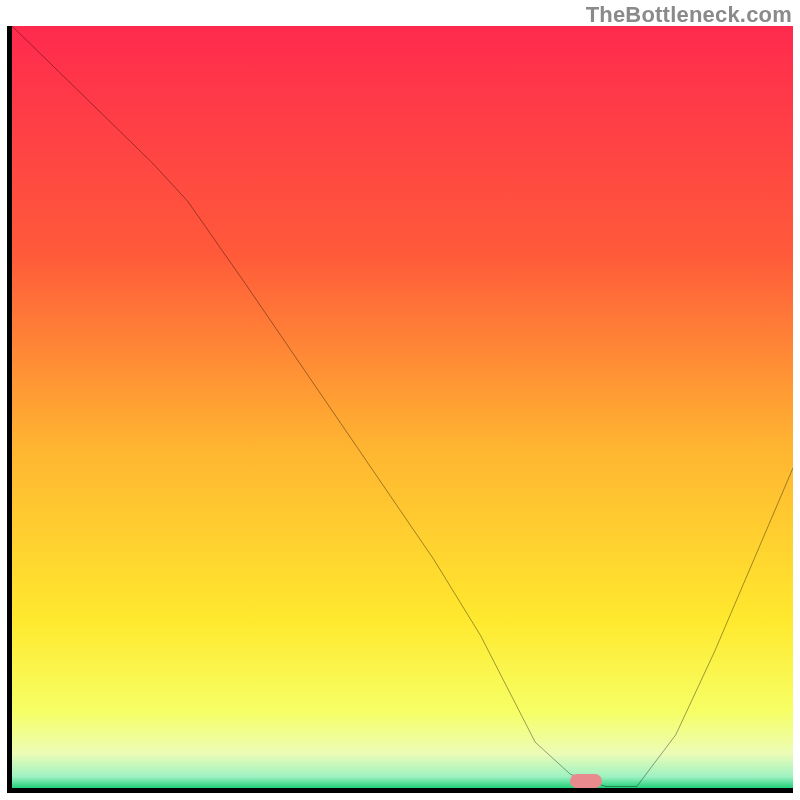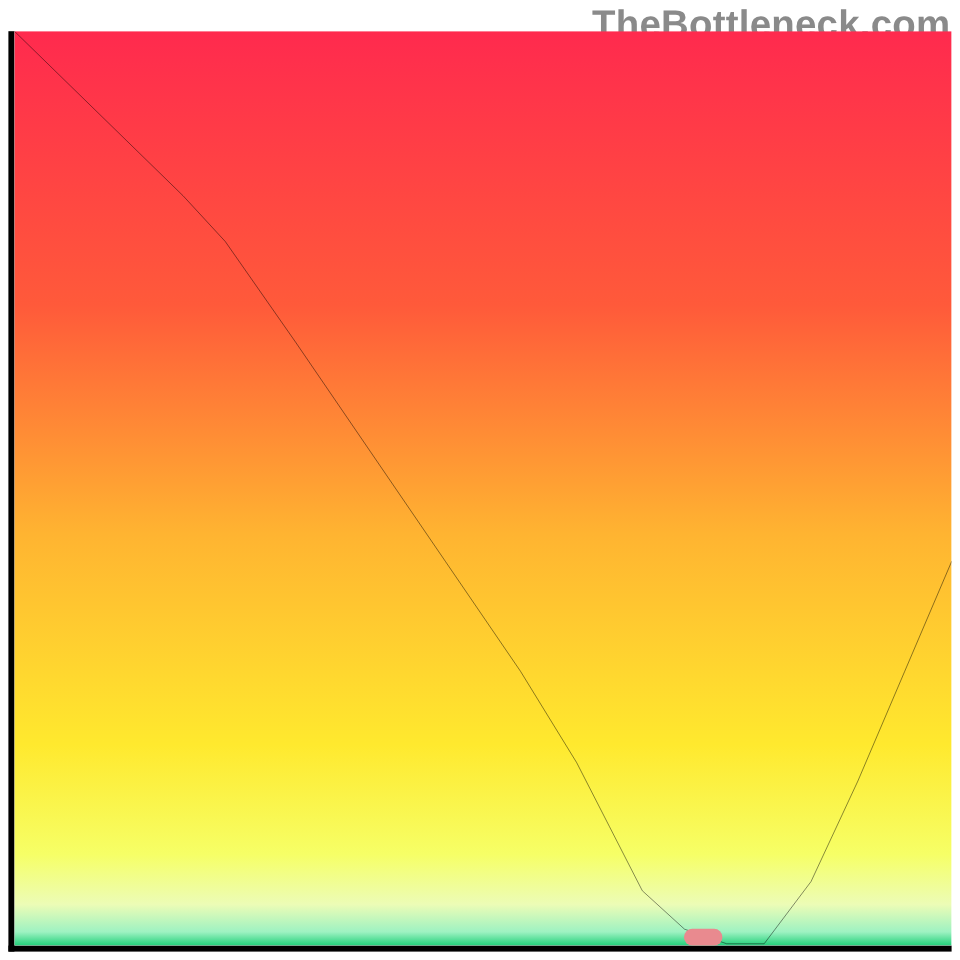--- a/index.html
+++ b/index.html
@@ -13,21 +13,21 @@
   .frame {
     position: relative;
     width: 800px;
     height: 800px;
   }
   .watermark {
     position: absolute;
     top: 2px;
     right: 8px;
     font-family: Arial, Helvetica, sans-serif;
-    font-size: 32px;
+    font-size: 22px;
     font-weight: 600;
     color: #8a8a8a;
     letter-spacing: 0.2px;
   }
   .plot-box {
     position: absolute;
     left: 7px;
     top: 26px;
     width: 786px;
     height: 767px;

